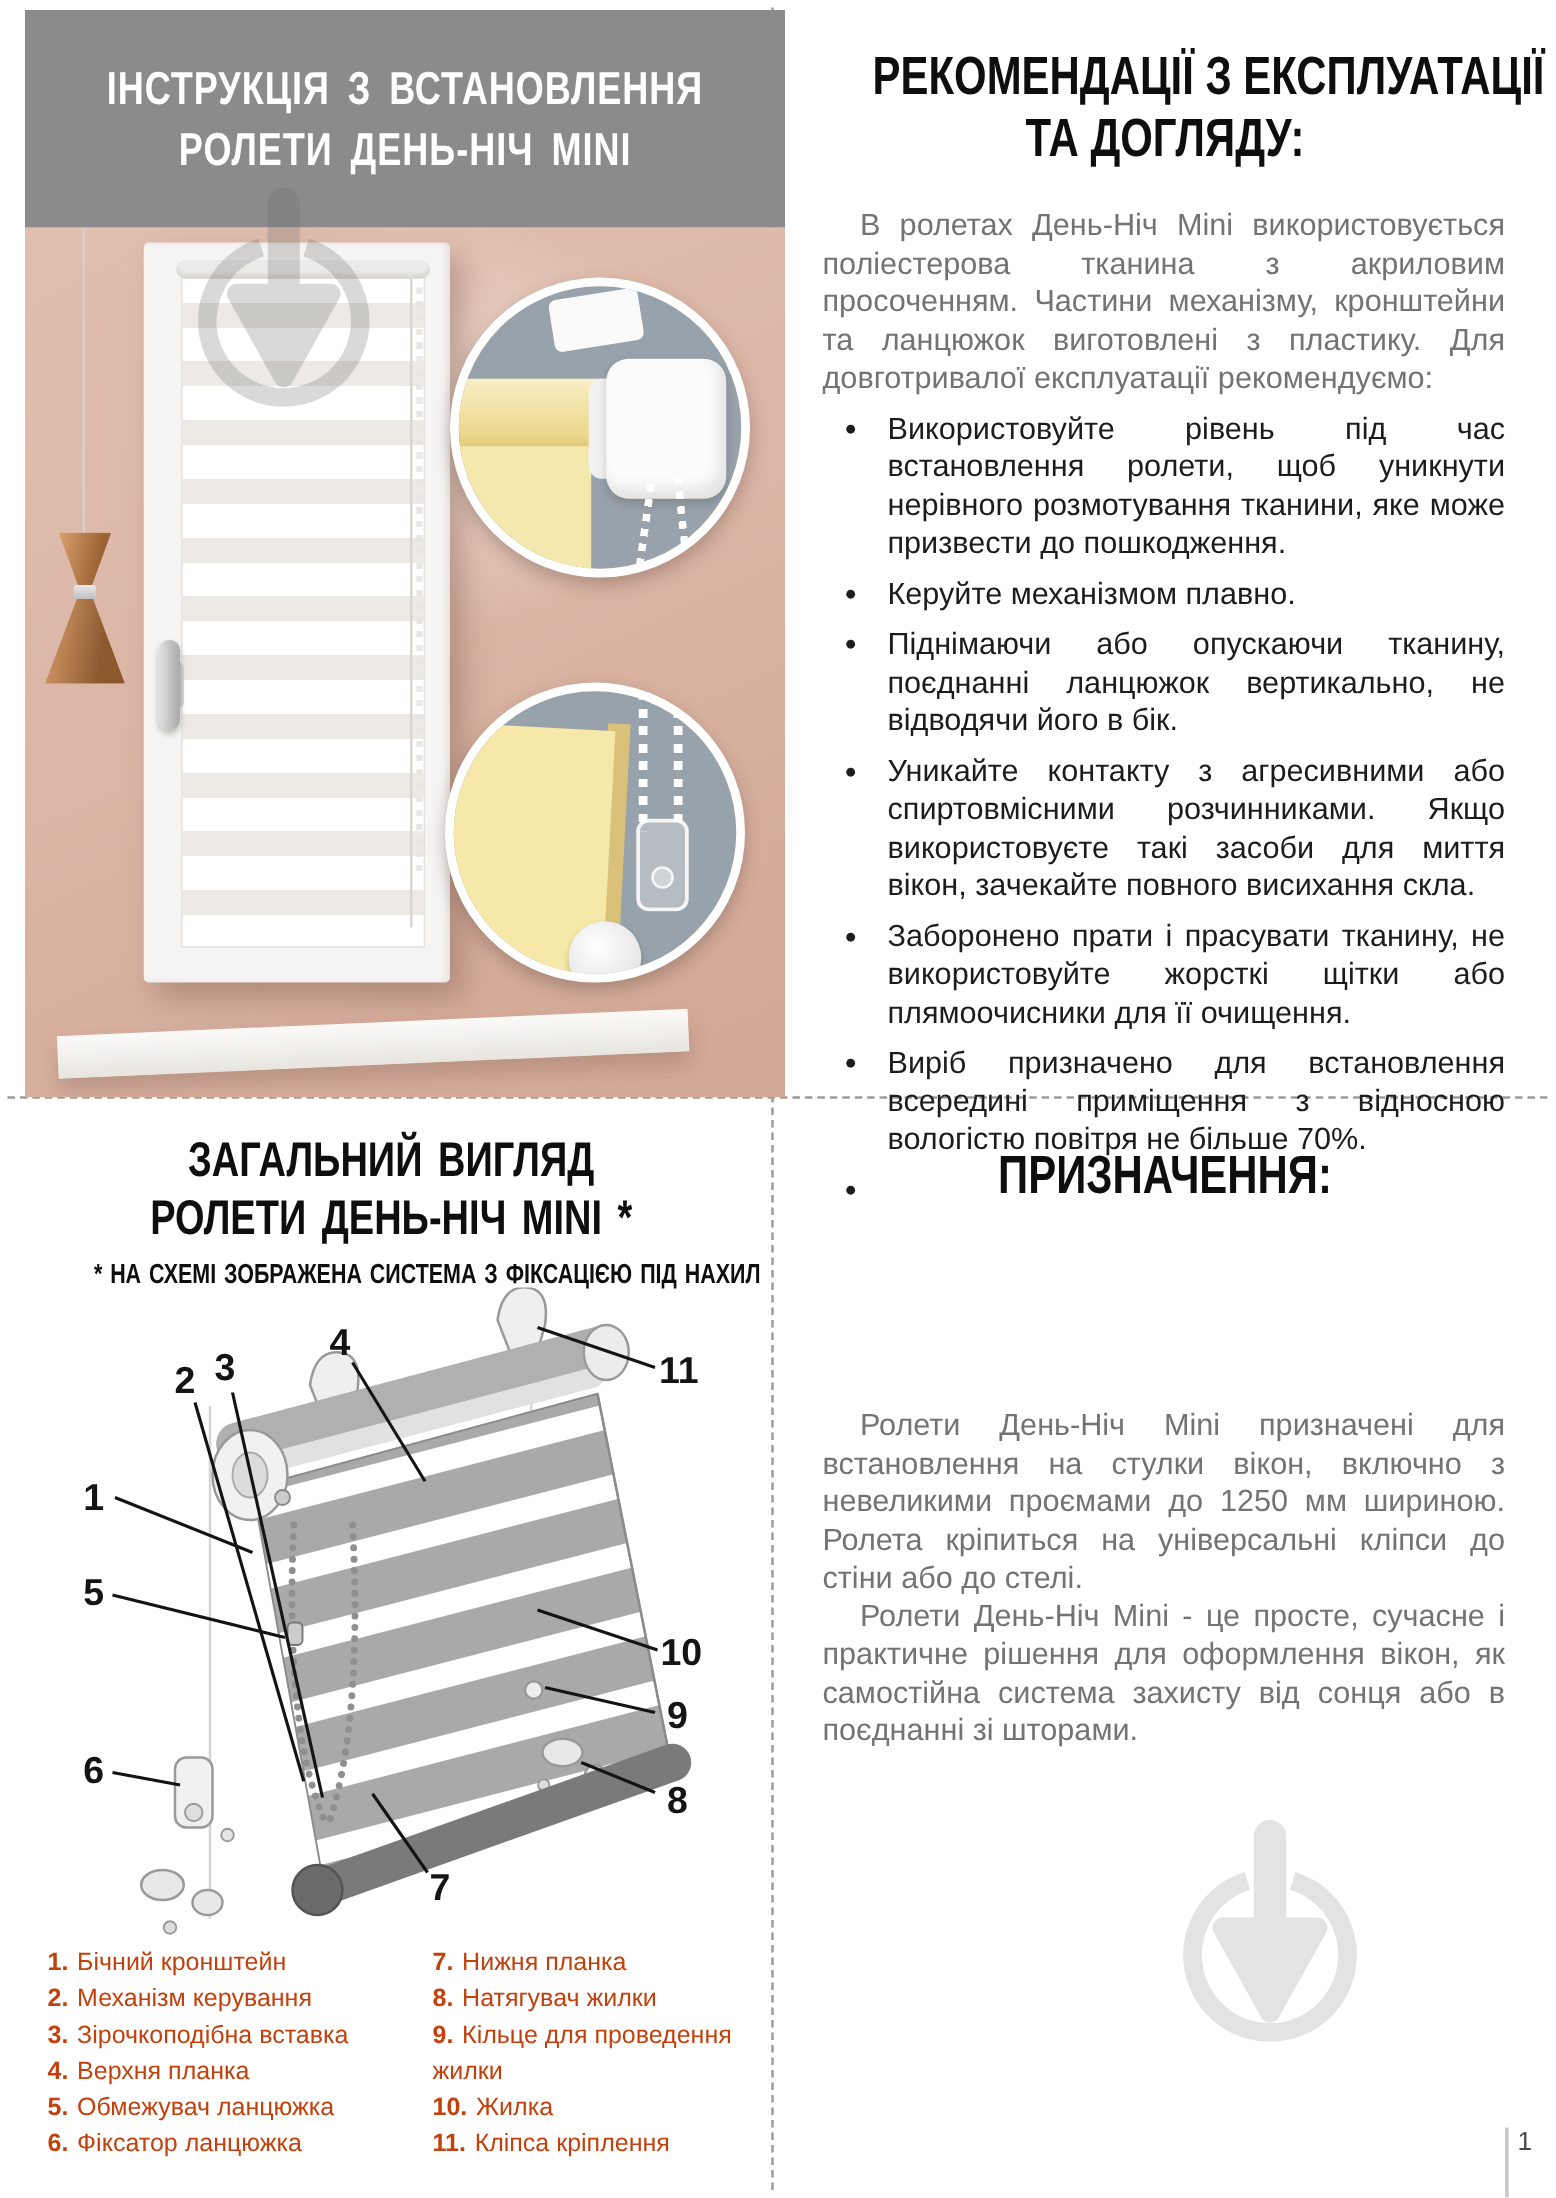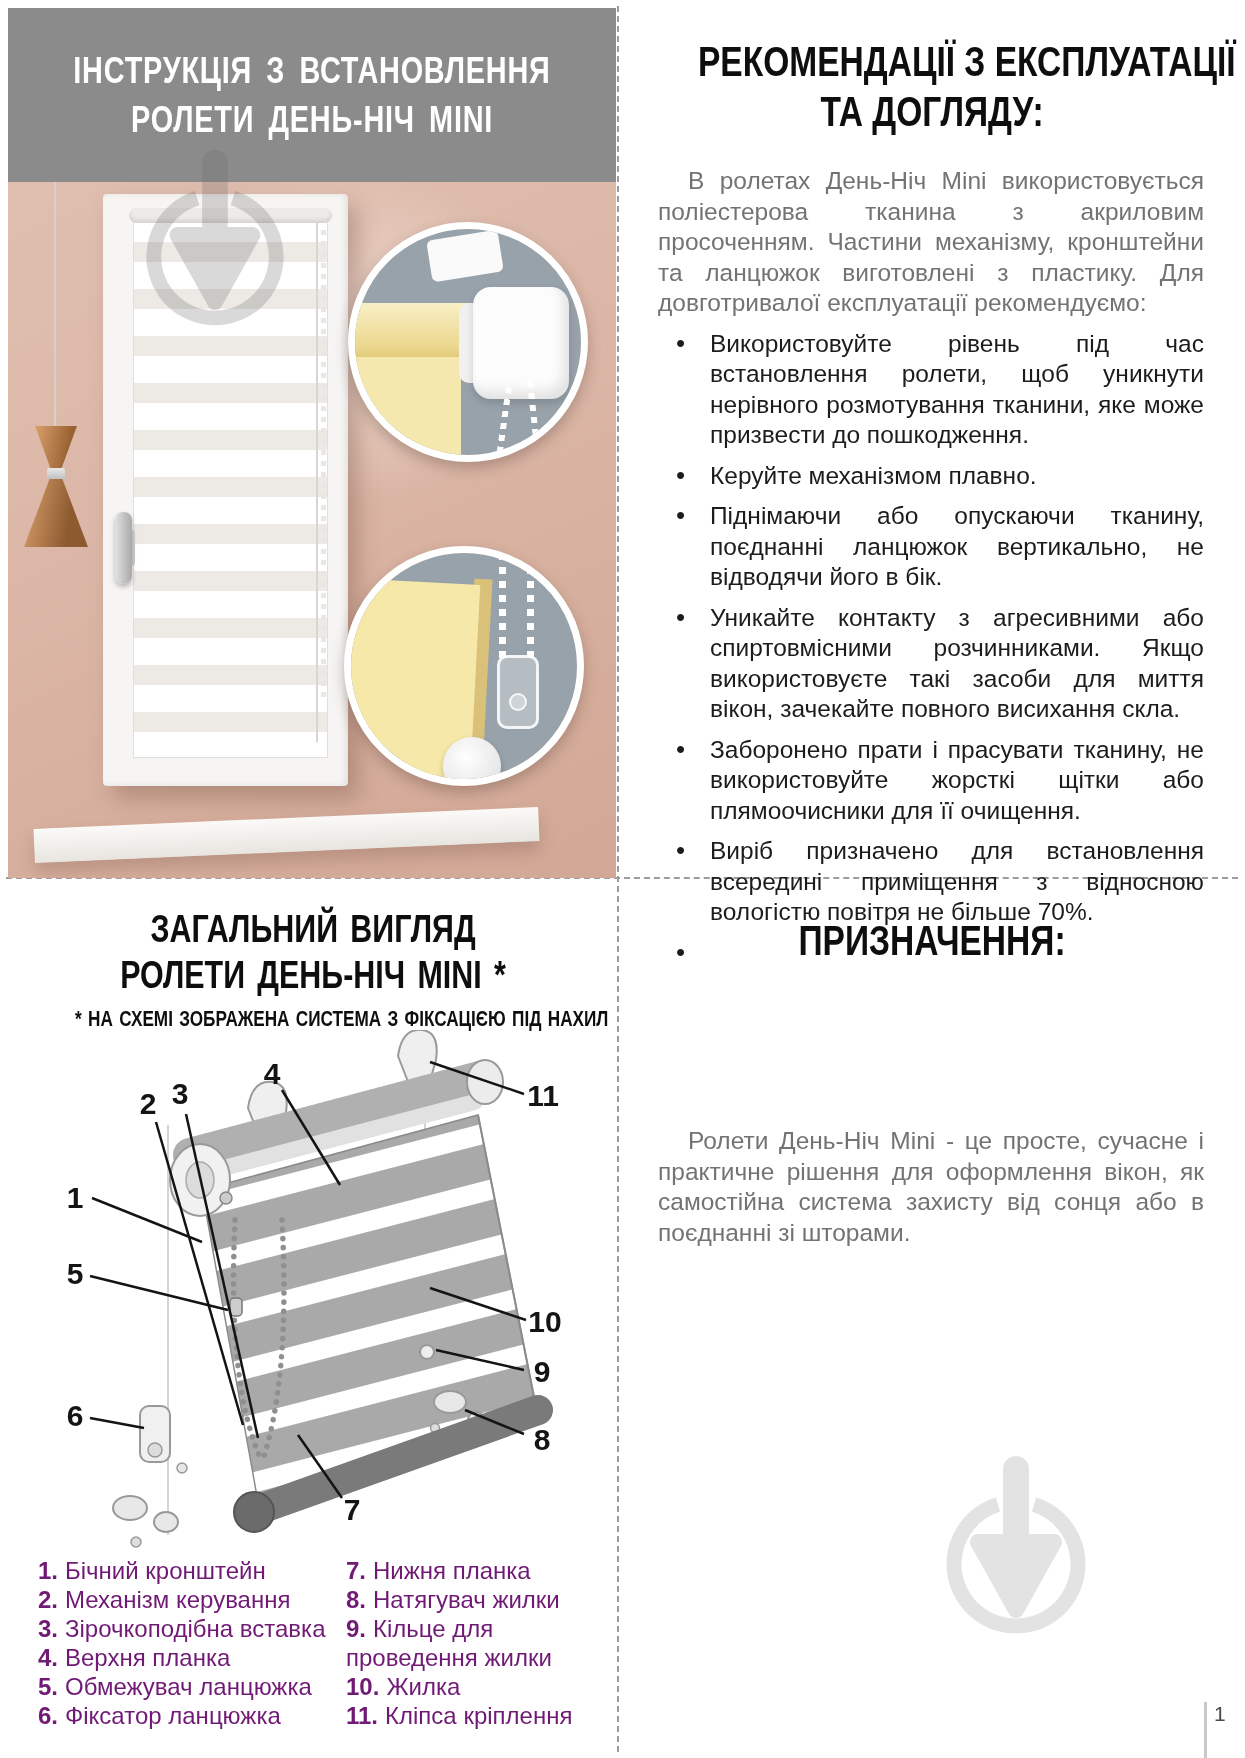--- a/index.html
+++ b/index.html
@@ -6,21 +6,21 @@
   body{
     width:1245px;height:1758px;position:relative;background:#ffffff;
     font-family:"Liberation Sans",sans-serif;color:#161616;overflow:hidden;
   }
   .abs{position:absolute;}
   .cond{font-weight:bold;transform:scaleX(0.78);transform-origin:50% 50%;white-space:nowrap;}
   
   .vdash{left:617px;top:6px;width:0;height:1746px;border-left:2px dashed #9c9c9c;}
   .hdash{left:6px;top:877px;width:1232px;height:0;border-top:2px dashed #9c9c9c;}
   
-  #left-top{left:8px;top:8px;width:608px;height:870px;overflow:hidden;}
+  #left-top{left:20px;top:8px;width:608px;height:870px;overflow:hidden;}
   .header-band{position:absolute;left:0;top:0;width:608px;height:174px;background:#8b8b8b;
     display:flex;flex-direction:column;justify-content:center;align-items:center;z-index:2;}
   .header-band .cond{font-size:37px;line-height:49px;color:#fff;word-spacing:7px;letter-spacing:1px;}
   .photo{position:absolute;left:0;top:174px;width:608px;height:696px;overflow:hidden;
     background:
       radial-gradient(ellipse 60% 40% at 55% 22%, rgba(240,221,210,.9) 0%, rgba(240,221,210,0) 60%),
       linear-gradient(155deg,#e0bfb0 0%,#dcb7a7 40%,#d2a795 100%);}
   
   .win{position:absolute;left:95px;top:12px;width:245px;height:592px;background:#f6f5f3;
     border-radius:4px;box-shadow:10px 12px 22px rgba(110,75,60,.35), inset -3px 0 6px rgba(0,0,0,.08);}
@@ -85,21 +85,21 @@
   #tr-body .inner, #br-body .inner{padding:0 28px 0 26px;}
   
   #bl-head{left:8px;top:906px;width:610px;text-align:center;}
   #bl-head .cond{font-size:39px;line-height:46px;color:#0e0e0e;word-spacing:5px;}
   #bl-head .sub{font-size:22px;line-height:26px;margin-top:8px;word-spacing:2px;}
   #diagram{left:30px;top:1030px;width:555px;height:535px;}
   #legend{left:38px;top:1556px;width:565px;}
   .leg-col{position:absolute;top:0;}
   #leg-left{left:0;width:288px;}
   #leg-right{left:308px;width:270px;}
-  .leg-item{font-size:24px;line-height:29px;color:#701a75;}
+  .leg-item{font-size:20px;line-height:29px;color:#c2410c;}
   .leg-item b{margin-right:7px;}
   
   #br-head{left:632px;top:916px;width:600px;text-align:center;}
   #br-head .cond{font-size:43px;line-height:48px;color:#0e0e0e;}
   #br-body{left:632px;top:1126px;width:600px;}
   
   .page-line{left:1204px;top:1702px;width:3px;height:56px;background:#c9c9c9;}
   .page-num{left:1214px;top:1702px;font-size:21px;color:#4a4a4a;}
 </style>
 </head>
@@ -305,20 +305,21 @@
     <div class="leg-item"><b>10.</b><span>Жилка</span></div>
     <div class="leg-item"><b>11.</b><span>Кліпса кріплення</span></div>
   </div>
 </div>
 
 <div class="abs" id="br-head">
   <div class="cond">ПРИЗНАЧЕННЯ:</div>
 </div>
 <div class="abs" id="br-body">
   <div class="inner">
+    <div class="para">Ролети День-Ніч Mini призначені для встановлення на стулки вікон, включно з невеликими проємами до 1250 мм шириною. Ролета кріпиться на універсальні кліпси до стіни або до стелі.</div>
     <div class="para">Ролети День-Ніч Mini - це просте, сучасне і практичне рішення для оформлення вікон, як самостійна система захисту від сонця або в поєднанні зі шторами.</div>
   </div>
 </div>
 
 <svg class="abs wm" id="wm-page" viewBox="0 0 160 190">
   <g fill="#e3e3e3" stroke="#e3e3e3">
     <path d="M98.1 58.7 A62 62 0 1 1 61.9 58.7" fill="none" stroke-width="15"></path>
     <rect x="67" y="10" width="26" height="88" rx="13" stroke="none"></rect>
     <path d="M42 96 L118 96 L80 164 Z" stroke-width="16" stroke-linejoin="round"></path>
   </g>

